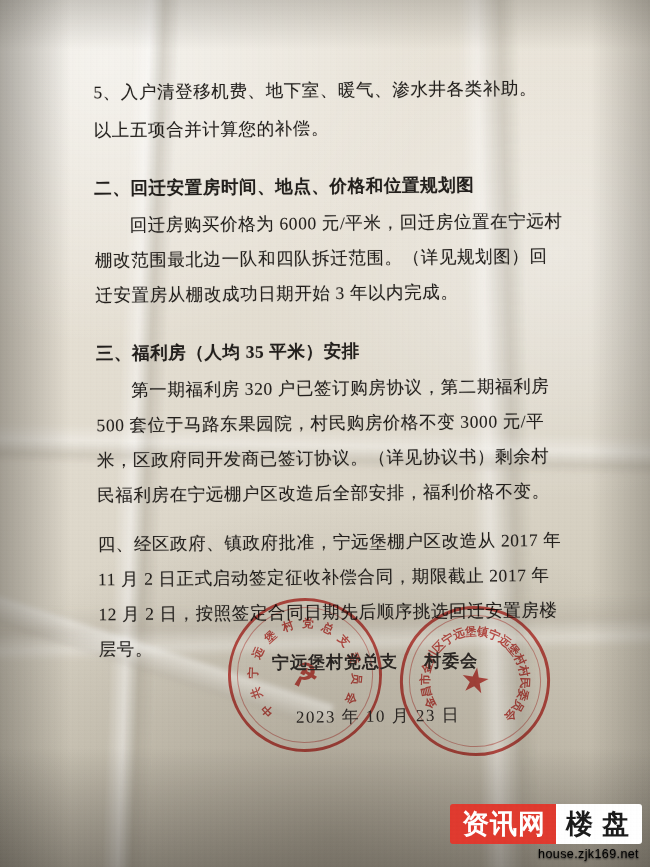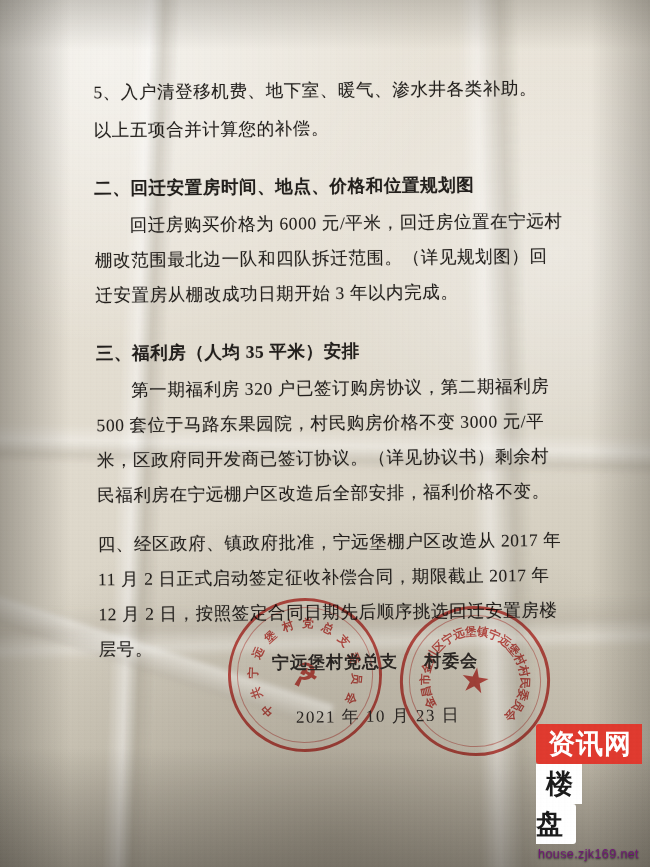--- a/index.html
+++ b/index.html
@@ -197,21 +197,20 @@
     position: absolute;
     right: 8px;
     bottom: 6px;
     display: flex;
     flex-direction: column;
     align-items: flex-end;
   }
   #wm-row {
     display: flex;
     align-items: flex-start;
-    flex-direction: column;
   }
   #wm-zixun {
     background: #e03a2f;
     color: #ffffff;
     font-family: "Liberation Sans", sans-serif;
     font-weight: bold;
     font-size: 27px;
     line-height: 40px;
     padding: 0 10px 0 12px;
     letter-spacing: 1px;
@@ -232,21 +231,21 @@
     color: #1b1b1b;
     font-family: "Liberation Sans", sans-serif;
     font-weight: bold;
     font-size: 27px;
     line-height: 40px;
     padding: 0 12px 0 0;
     letter-spacing: 1px;
     border-radius: 0 3px 3px 0;
   }
   #wm-url {
-    color: #701a75;
+    color: #000000;
     font-family: "Liberation Sans", sans-serif;
     font-size: 12.5px;
     letter-spacing: 0.4px;
     margin-top: 3px;
     padding-right: 3px;
     text-shadow: 0 1px 2px rgba(0,0,0,0.8);
   }
   
   #grain {
     position: absolute;
@@ -331,21 +330,21 @@
     <div class="star">★</div>
   </div>
 
   <div id="signature-line">
     <span>宁远堡村党总支</span>
     &nbsp;&nbsp;&nbsp;
     <span>村委会</span>
   </div>
 
   <div id="date-line">
-    <span>2021</span>
+    <span>2023</span>
     <span>年</span>
     <span>10</span>
     <span>月</span>
     <span>23</span>
     <span>日</span>
   </div>
 
   <div id="watermark">
     <div id="wm-row">
       <div id="wm-zixun">资讯网</div>

